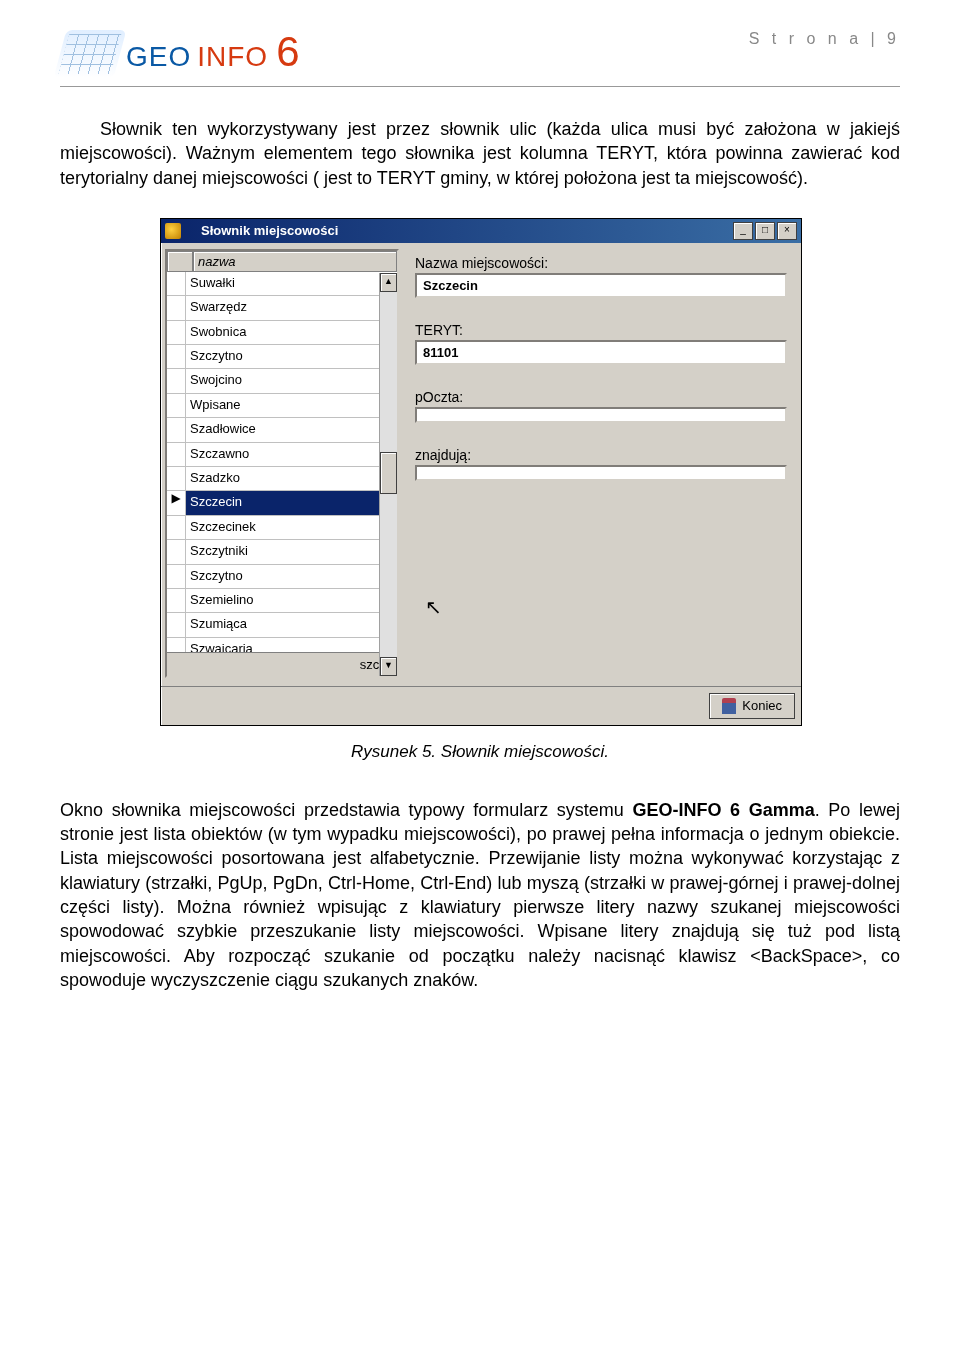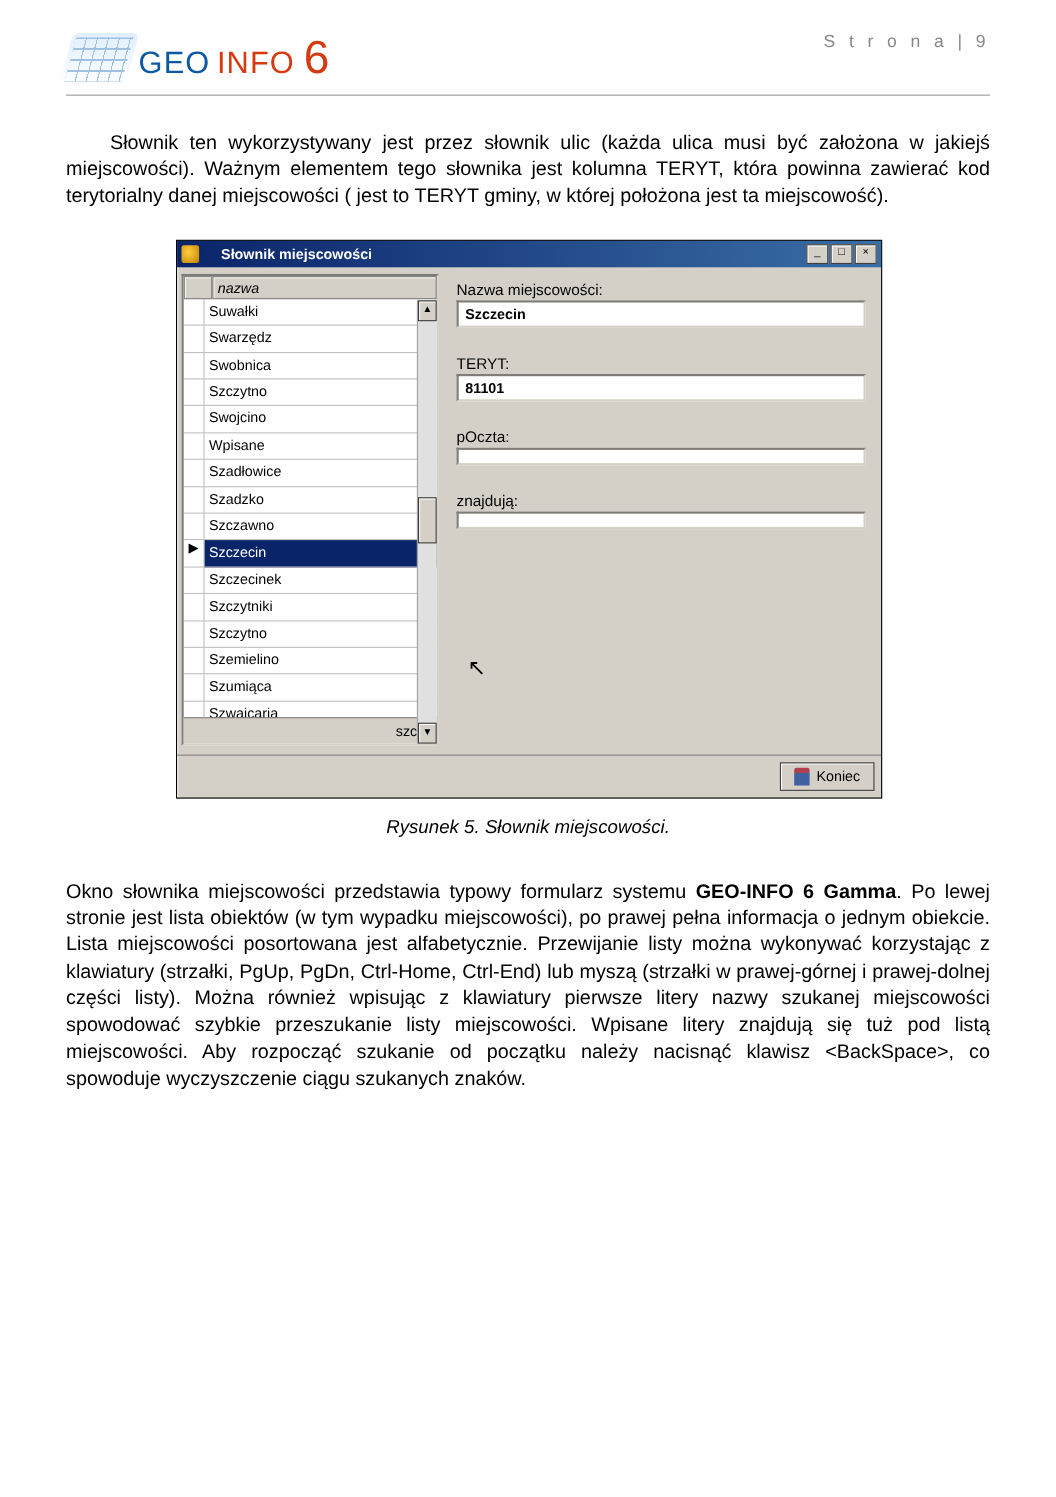--- a/index.html
+++ b/index.html
@@ -294,25 +294,25 @@
               <div class="list-row">
                 <div class="cell-stub"></div>
                 <div class="cell-name">Wpisane</div>
               </div>
               <div class="list-row">
                 <div class="cell-stub"></div>
                 <div class="cell-name">Szadłowice</div>
               </div>
               <div class="list-row">
                 <div class="cell-stub"></div>
+                <div class="cell-name">Szczawno</div>
+              </div>
+              <div class="list-row">
+                <div class="cell-stub"></div>
                 <div class="cell-name">Szadzko</div>
-              </div>
-              <div class="list-row">
-                <div class="cell-stub"></div>
-                <div class="cell-name">Szczawno</div>
               </div>
               <div class="list-row selected">
                 <div class="cell-stub">▶</div>
                 <div class="cell-name">Szczecin</div>
               </div>
               <div class="list-row">
                 <div class="cell-stub"></div>
                 <div class="cell-name">Szczecinek</div>
               </div>
               <div class="list-row">

